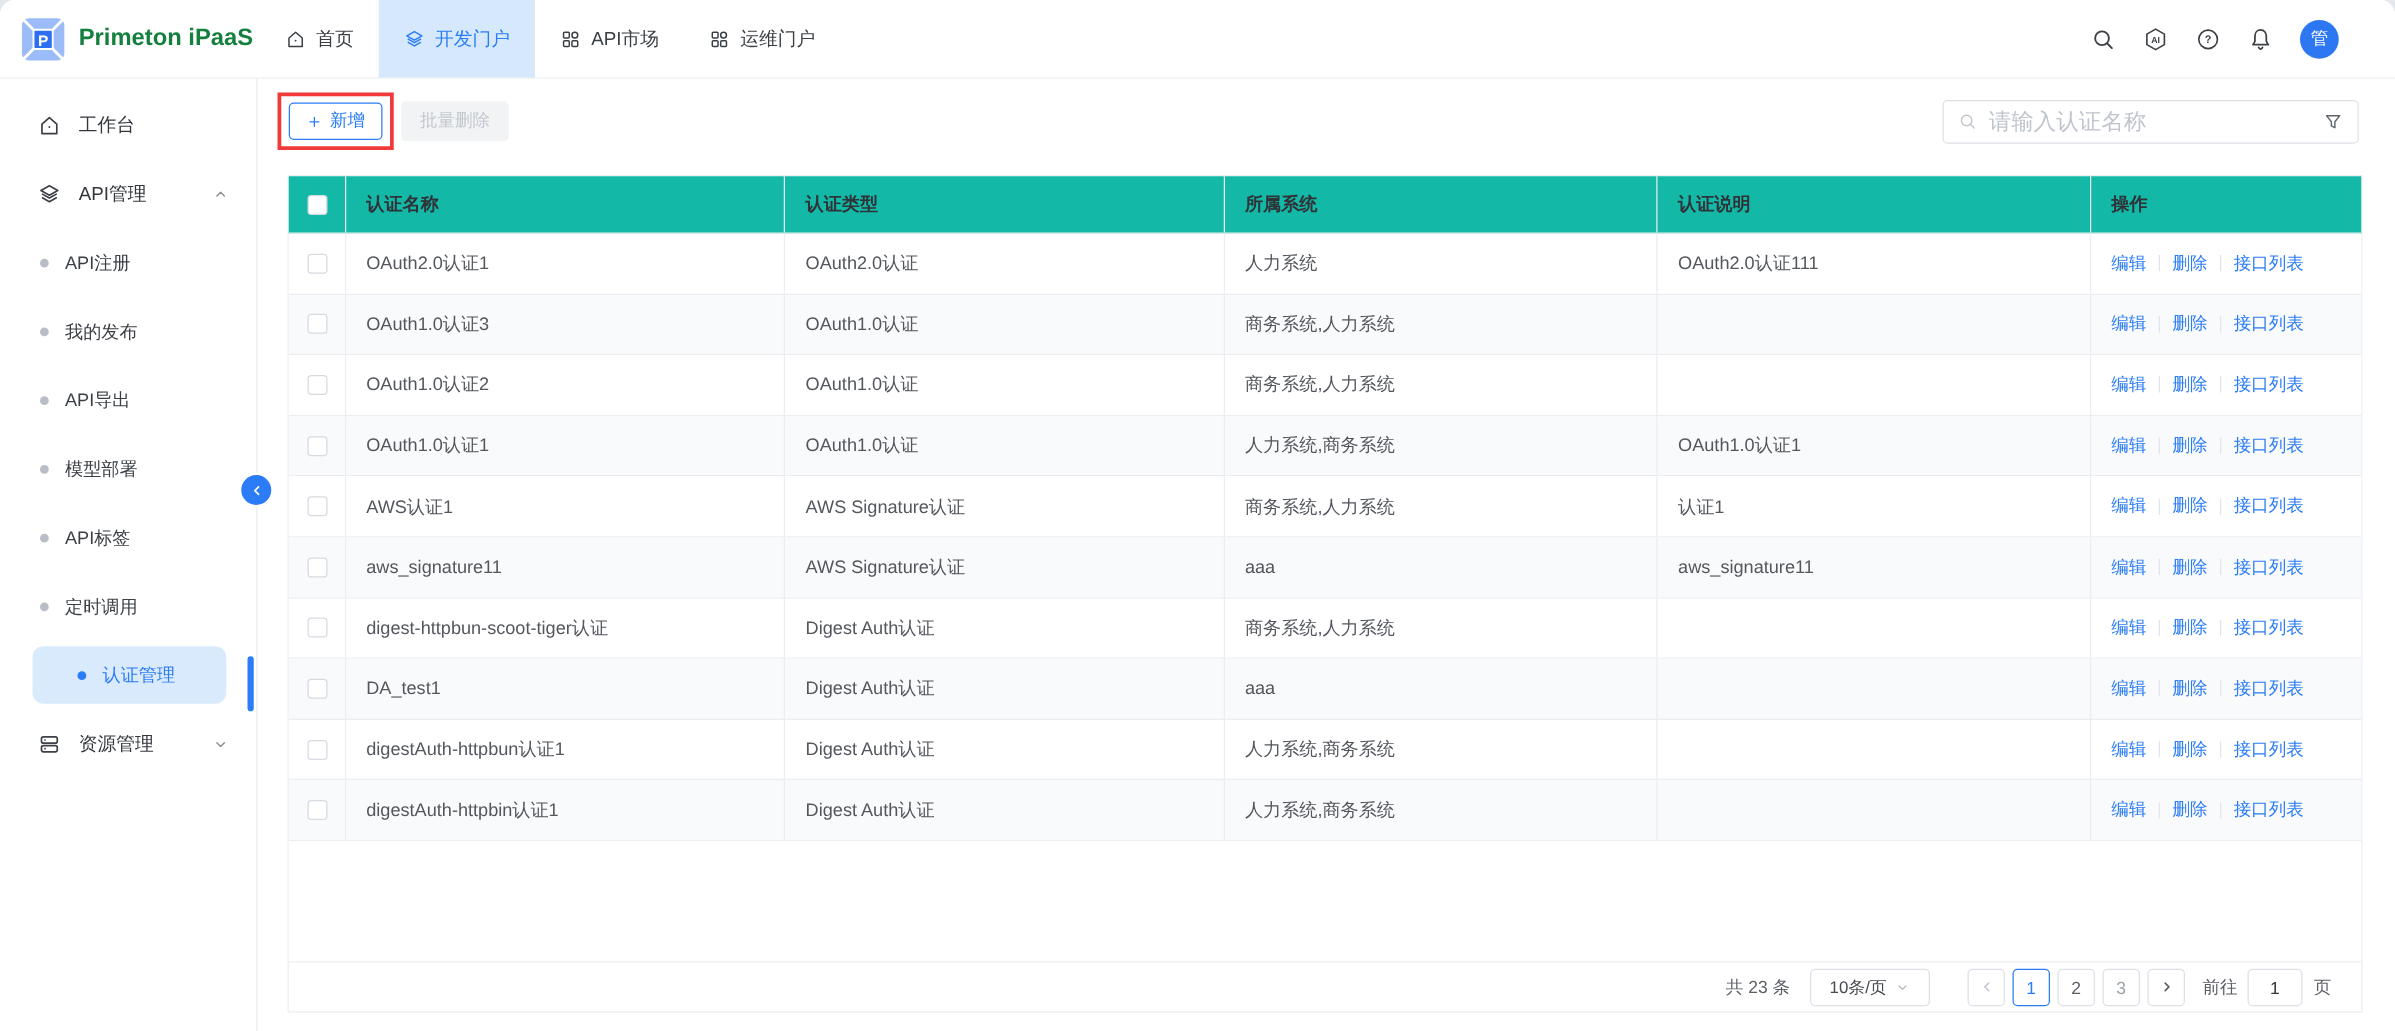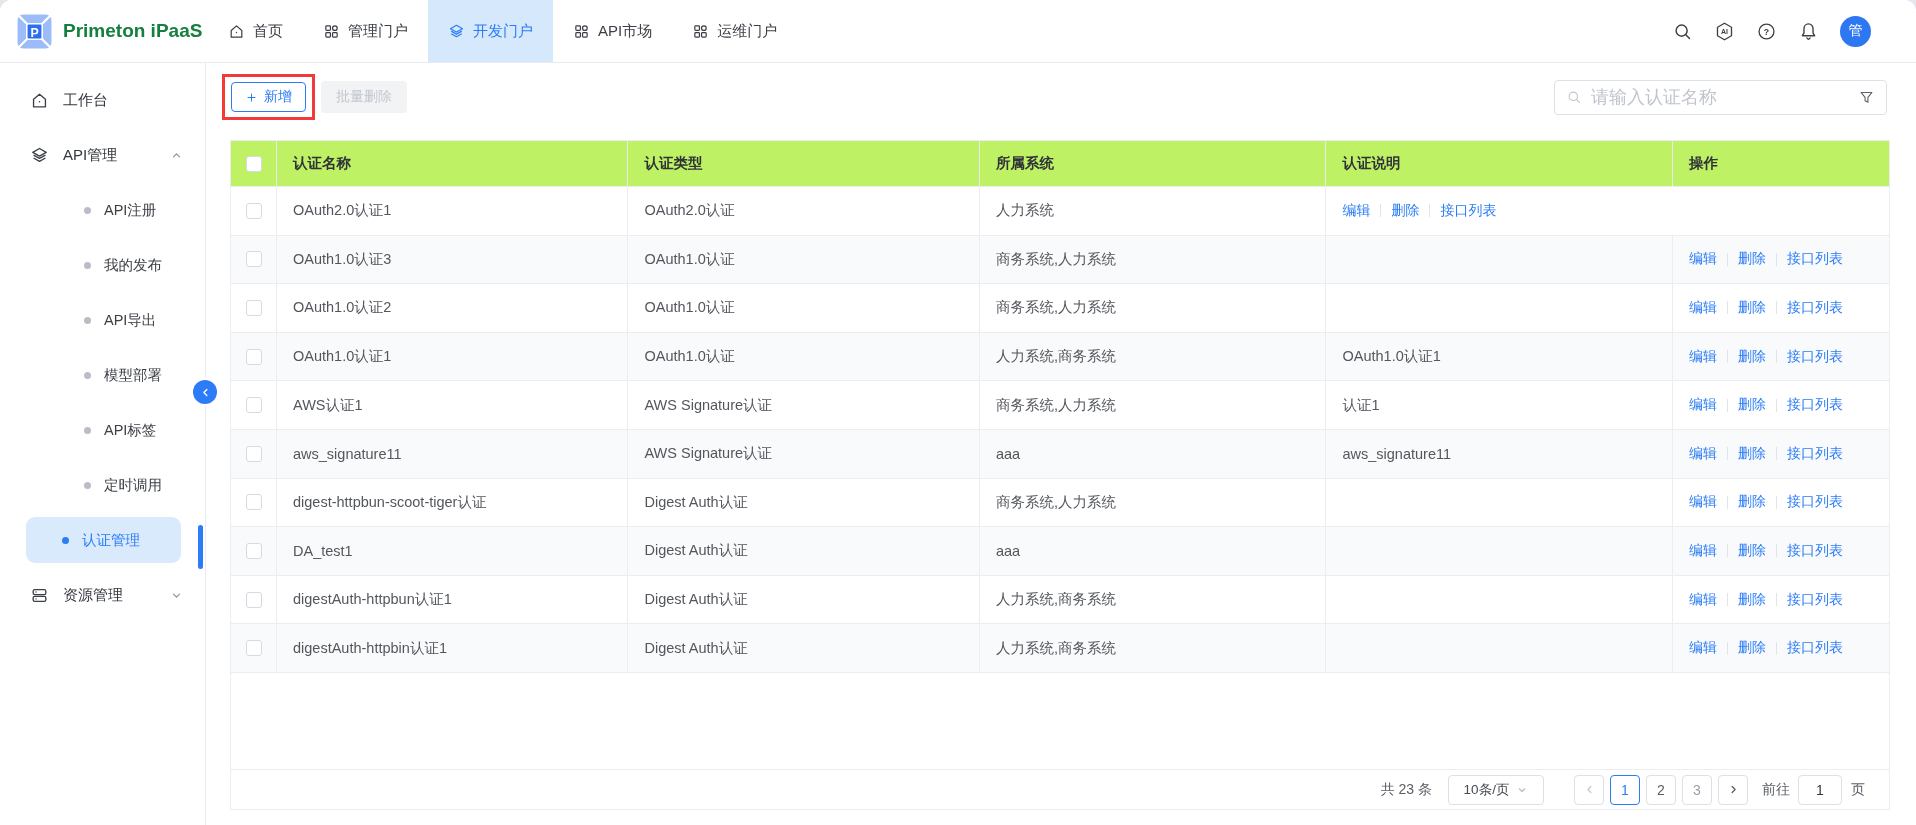--- a/index.html
+++ b/index.html
@@ -29,21 +29,21 @@
   .hdr-icon svg{width:21px;height:21px;}
   .avatar{width:31px;height:31px;border-radius:50%;background:#2e77f2;color:#fff;display:flex;align-items:center;justify-content:center;font-size:14px;cursor:pointer;}
 
   
   .sidebar{position:absolute;top:63px;left:0;width:206px;bottom:0;background:#fff;border-right:1px solid #e9ebef;padding-top:10px;}
   .side-item{height:55px;display:flex;align-items:center;padding-left:30px;gap:14px;font-size:15px;color:#33373d;cursor:pointer;}
   .side-icon{display:flex;color:#3c4046;}
   .side-icon svg{width:19px;height:19px;}
   .side-caret{margin-left:auto;margin-right:22px;display:flex;color:#8b9097;}
   .side-caret svg{width:13px;height:13px;}
-  .side-sub{height:55px;display:flex;align-items:center;padding-left:84px;gap:13px;font-size:14.5px;color:#3c4046;cursor:pointer;}
+  .side-sub{height:55px;display:flex;align-items:center;padding-left:32px;gap:13px;font-size:14.5px;color:#3c4046;cursor:pointer;}
   .side-sub .bullet{width:7px;height:7px;border-radius:50%;background:#b9bec6;flex:none;}
   .side-sub.selected{background:var(--side-selected-bg);border-radius:9px;margin:4px 24px 5px 26px;height:46px;padding-left:36px;color:var(--primary);}
   .side-sub.selected .bullet{background:var(--primary);}
   .collapse-btn{position:absolute;right:-12px;top:317px;width:24px;height:24px;border-radius:50%;background:var(--primary);color:#fff;display:flex;align-items:center;justify-content:center;cursor:pointer;z-index:6;box-shadow:0 0 0 2px #fff;}
   .collapse-btn svg{width:13px;height:13px;}
   .side-thumb{position:absolute;right:2px;top:462px;width:5px;height:44px;border-radius:3px;background:var(--primary);cursor:pointer;}
 
   
   .main{position:absolute;top:63px;left:207px;right:0;bottom:0;background:#fff;}
   .toolbar{position:absolute;top:8px;left:15px;right:29px;height:52px;display:flex;align-items:center;}
@@ -55,21 +55,21 @@
   .search-box{margin-left:auto;width:333px;height:35px;border:1px solid #dde0e6;border-radius:4px;display:flex;align-items:center;padding:0 11px;gap:9px;background:#fff;}
   .search-box .sicon{display:flex;color:#c0c5cd;}
   .search-box .sicon svg{width:16px;height:16px;}
   .search-box input{border:none;outline:none;flex:1;font-size:18px;color:#33373d;background:transparent;}
   .search-box input::placeholder{color:#c0c5cd;}
   .search-box .ficon{display:flex;color:#5f646b;cursor:pointer;}
   .search-box .ficon svg{width:17px;height:17px;}
 
   
   .card{position:absolute;left:23px;right:26px;top:77px;height:670px;border:1px solid var(--border);display:flex;flex-direction:column;background:#fff;}
-  .thead{height:46px;flex:none;background:#bef264;display:flex;border-bottom:1px solid var(--border);text-align:right;}
+  .thead{height:46px;flex:none;background:#14b8a6;display:flex;border-bottom:1px solid var(--border);text-align:right;}
   .th{display:flex;align-items:center;font-size:14.5px;color:#2f3338;font-weight:600;padding-left:16px;border-right:1px solid #e7e9ed;}
   .th:last-child,.td:last-child{border-right:none;}
   .tr{height:48.6px;flex:none;display:flex;border-bottom:1px solid var(--border);background:#fff;}
   .tbody .tr:nth-child(even){background:#f9fafb;}
   .td{display:flex;align-items:center;font-size:14.5px;color:#53575d;padding-left:16px;border-right:1px solid var(--border);overflow:hidden;white-space:nowrap;}
   .c-check{width:46px;flex:none;padding-left:0;justify-content:center;}
   .c-name{width:21.2%;flex:none;}
   .c-type{width:21.2%;flex:none;}
   .c-system{width:20.9%;flex:none;}
   .c-desc{width:20.9%;flex:none;}
@@ -113,31 +113,20 @@
     <div class="nav">
       <div class="nav-item">
           <span class="nav-icon">
             <svg viewBox="0 0 24 24" fill="none" stroke="currentColor" stroke-width="1.7" stroke-linejoin="round">
               <path d="M4.5 10.5 L12 4 L19.5 10.5 V20 H4.5 Z"></path>
               <circle cx="12" cy="13.5" r="1" fill="currentColor" stroke="none"></circle>
             </svg>
           </span>
           <span class="nav-label">首页</span>
         </div>
-        <div class="nav-item">
-          <span class="nav-icon">
-            <svg viewBox="0 0 24 24" fill="none" stroke="currentColor" stroke-width="1.7">
-              <rect x="4" y="4" width="6.5" height="6.5" rx="1.2"></rect>
-              <rect x="13.5" y="4" width="6.5" height="6.5" rx="3.2"></rect>
-              <rect x="4" y="13.5" width="6.5" height="6.5" rx="1.2"></rect>
-              <rect x="13.5" y="13.5" width="6.5" height="6.5" rx="1.2"></rect>
-            </svg>
-          </span>
-          <span class="nav-label">管理门户</span>
-        </div>
         <div class="nav-item active">
           <span class="nav-icon">
             <svg viewBox="0 0 24 24" fill="none" stroke="currentColor" stroke-width="1.7" stroke-linejoin="round">
               <path d="M12 3.2 L20.5 8 L12 12.8 L3.5 8 Z"></path>
               <path d="M4.5 11.5 L12 15.7 L19.5 11.5"></path>
               <path d="M4.5 15.2 L12 19.4 L19.5 15.2"></path>
             </svg>
           </span>
           <span class="nav-label">开发门户</span>
         </div>
@@ -314,20 +303,21 @@
         <div class="th c-actions">操作</div>
       </div>
       <div class="tbody">
         <div class="tr">
             <div class="td c-check">
               <span class="checkbox"></span>
             </div>
             <div class="td c-name">OAuth2.0认证1</div>
             <div class="td c-type">OAuth2.0认证</div>
             <div class="td c-system">人力系统</div>
+            <div class="td c-desc">OAuth2.0认证111</div>
             <div class="td c-actions">
               <a class="link lk-edit">编辑</a>
               <span class="sep"></span>
               <a class="link lk-del">删除</a>
               <span class="sep"></span>
               <a class="link lk-api">接口列表</a>
             </div>
           </div>
           <div class="tr">
             <div class="td c-check">

